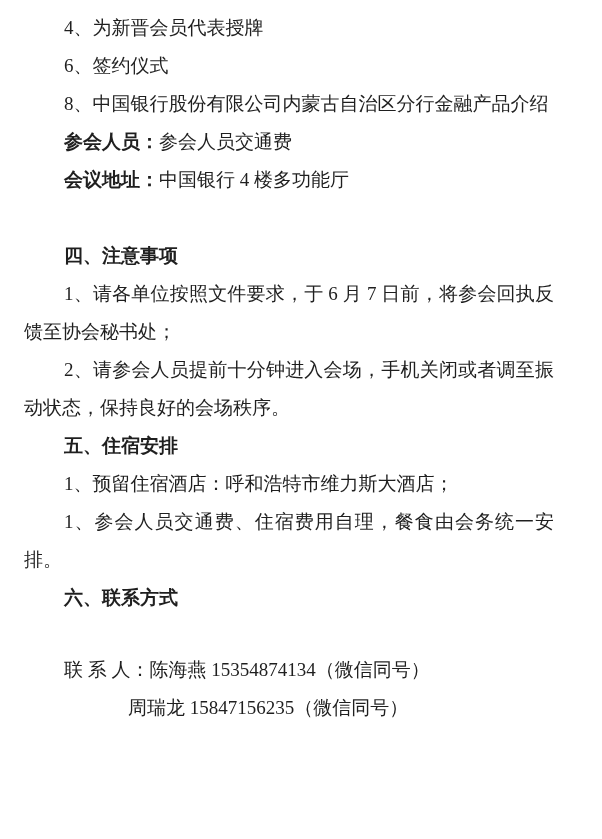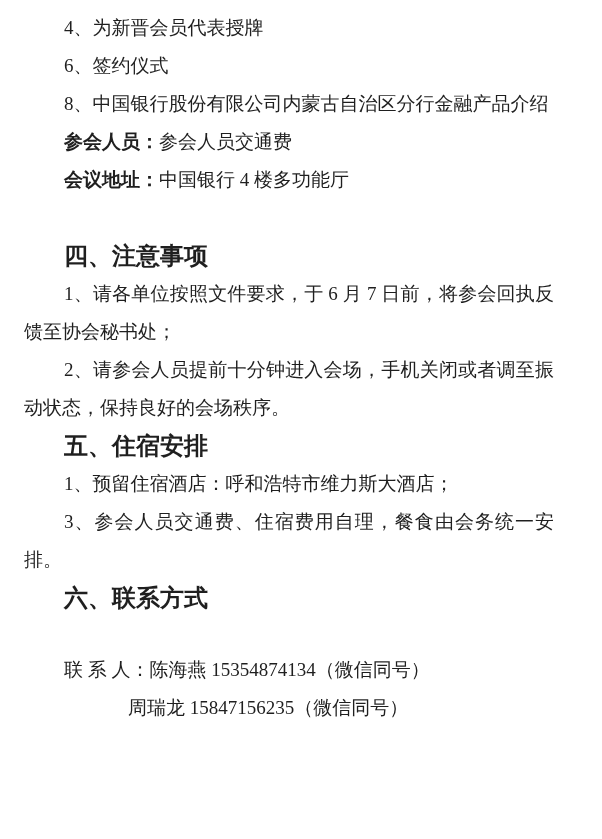--- a/index.html
+++ b/index.html
@@ -26,21 +26,21 @@
   .para {
     margin: 0;
     text-indent: 40px;
     word-break: break-all;
   }
   .heading {
     margin: 0;
     text-indent: 40px;
     font-family: "Liberation Sans", "DejaVu Sans", sans-serif;
     font-weight: bold;
-    font-size: 24px;
+    font-size: 19px;
     line-height: 38px;
   }
   .gap-before {
     margin-top: 38px;
   }
   .info-label {
     font-family: Liberation Serif, serif;
     font-weight: bold;
   }
   .contact-first {
@@ -63,21 +63,21 @@
   <p class="para"><span class="info-label">参会人员：</span><span>参会人员交通费</span></p>
 
   <p class="para"><span class="info-label">会议地址：</span><span>中国银行 4 楼多功能厅</span></p>
 
   <h2 class="heading gap-before">四、注意事项</h2>
   <p class="para">1、请各单位按照文件要求，于 6 月 7 日前，将参会回执反馈至协会秘书处；</p>
   <p class="para">2、请参会人员提前十分钟进入会场，手机关闭或者调至振动状态，保持良好的会场秩序。</p>
 
   <h2 class="heading">五、住宿安排</h2>
   <p class="para">1、预留住宿酒店：呼和浩特市维力斯大酒店；</p>
-  <p class="para">3、参会人员交通费、住宿费用自理，餐食由会务统一安排。</p>
+  <p class="para">1、参会人员交通费、住宿费用自理，餐食由会务统一安排。</p>
 
   <h2 class="heading">六、联系方式</h2>
 
   <p class="para contact-first"><span>联 系 人：</span><span>陈海燕</span> <span>15354874134</span><span>（微信同号）</span></p>
 
   <p class="para contact-second"><span>周瑞龙</span> <span>15847156235</span><span>（微信同号）</span></p>
 
 </div>
 
 </body></html>

